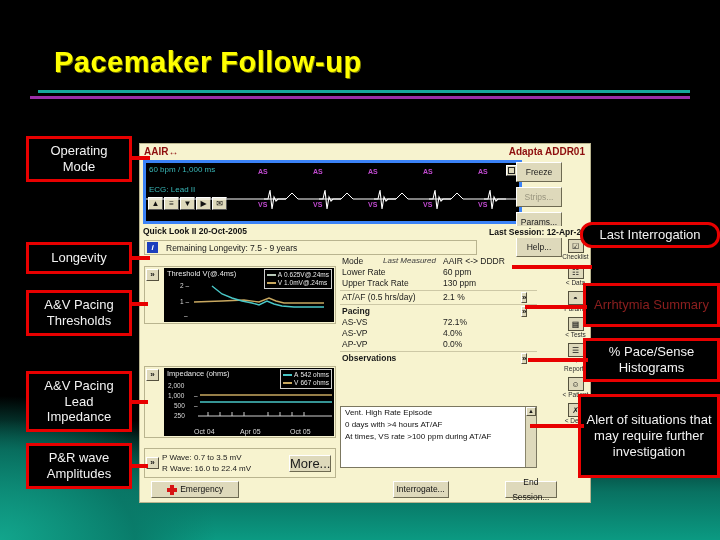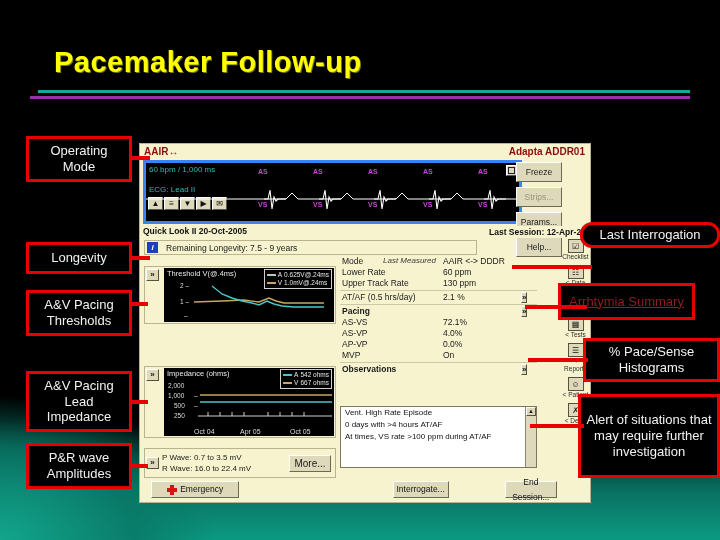--- a/index.html
+++ b/index.html
@@ -128,21 +128,21 @@
   .plot .xlab{position:absolute;color:#dcdcdc;font-size:7px;bottom:1px;}
 
   
   #prpanel{
     position:absolute;left:4px;top:304px;width:192px;height:30px;background:#f7f3cf;border:1px solid #b9b48f;
     box-sizing:border-box;display:flex;align-items:center;
   }
   #prpanel .txt{flex:1;font-size:8px;line-height:11px;padding-left:3px;}
   #prpanel .more{
     width:42px;height:17px;margin-right:4px;background:#ded9bb;border:1px solid #fff;
-    border-right-color:#6e6a52;border-bottom-color:#6e6a52;font-size:10px;line-height:15px;text-align:center;box-sizing:border-box;
+    border-right-color:#6e6a52;border-bottom-color:#6e6a52;font-size:13px;line-height:15px;text-align:center;box-sizing:border-box;
   }
 
   
   #dcol{position:absolute;left:200px;top:112px;width:197px;}
   .drow{display:flex;font-size:8.5px;line-height:11px;padding-left:2px;}
   .drow .k{flex:1;}
   .drow .v{width:78px;}
   .drow .c{width:16px;}
   .dhead{font-weight:bold;}
   .sep{height:1px;background:#cdc8a6;margin:1px 0;}
@@ -409,25 +409,20 @@
     <div class="drow">
       <span class="k">AS-VP</span>
       <span class="v">4.0%</span>
         <span class="c"></span>
     </div>
     <div class="drow">
       <span class="k">AP-VP</span>
       <span class="v">0.0%</span>
         <span class="c"></span>
     </div>
-    <div class="drow">
-      <span class="k">MVP</span>
-      <span class="v">On</span>
-        <span class="c"></span>
-    </div>
     <div class="sep"></div>
     <div class="drow dhead">
       <span class="k">Observations</span>
       <span class="v"></span>
       <span class="c" style="margin-left:-74px"><span class="chev">»</span></span>
     </div>
   </div>
 
   <div id="obsbox">
     <div class="line">Vent. High Rate Episode</div>
@@ -461,20 +456,20 @@
 
 <div class="callout" style="left:26px;top:371px;width:106px;height:61px;">A&amp;V Pacing Lead Impedance</div>
 <div class="leader" style="left:130px;top:400px;width:18px;"></div>
 
 <div class="callout" style="left:26px;top:443px;width:106px;height:46px;">P&amp;R wave Amplitudes</div>
 <div class="leader" style="left:130px;top:464px;width:18px;"></div>
 
 <div class="callout" style="left:580px;top:222px;width:140px;height:26px;border-radius:12px;">Last Interrogation</div>
 <div class="leader" style="left:512px;top:265px;width:80px;"></div>
 
-<div class="callout dim" style="left:558px;top:283px;width:137px;height:37px;text-decoration:underline;">Arrhtymia Summary</div>
+<div class="callout dim" style="left:583px;top:283px;width:137px;height:44px;">Arrhtymia Summary</div>
 <div class="leader" style="left:525px;top:305px;width:62px;"></div>
 
 <div class="callout" style="left:583px;top:338px;width:137px;height:44px;">% Pace/Sense Histograms</div>
 <div class="leader" style="left:528px;top:358px;width:60px;"></div>
 
 <div class="callout" style="left:578px;top:394px;width:142px;height:84px;">Alert of situations that may require further investigation</div>
 <div class="leader" style="left:530px;top:424px;width:54px;"></div>
 
 </body></html>

